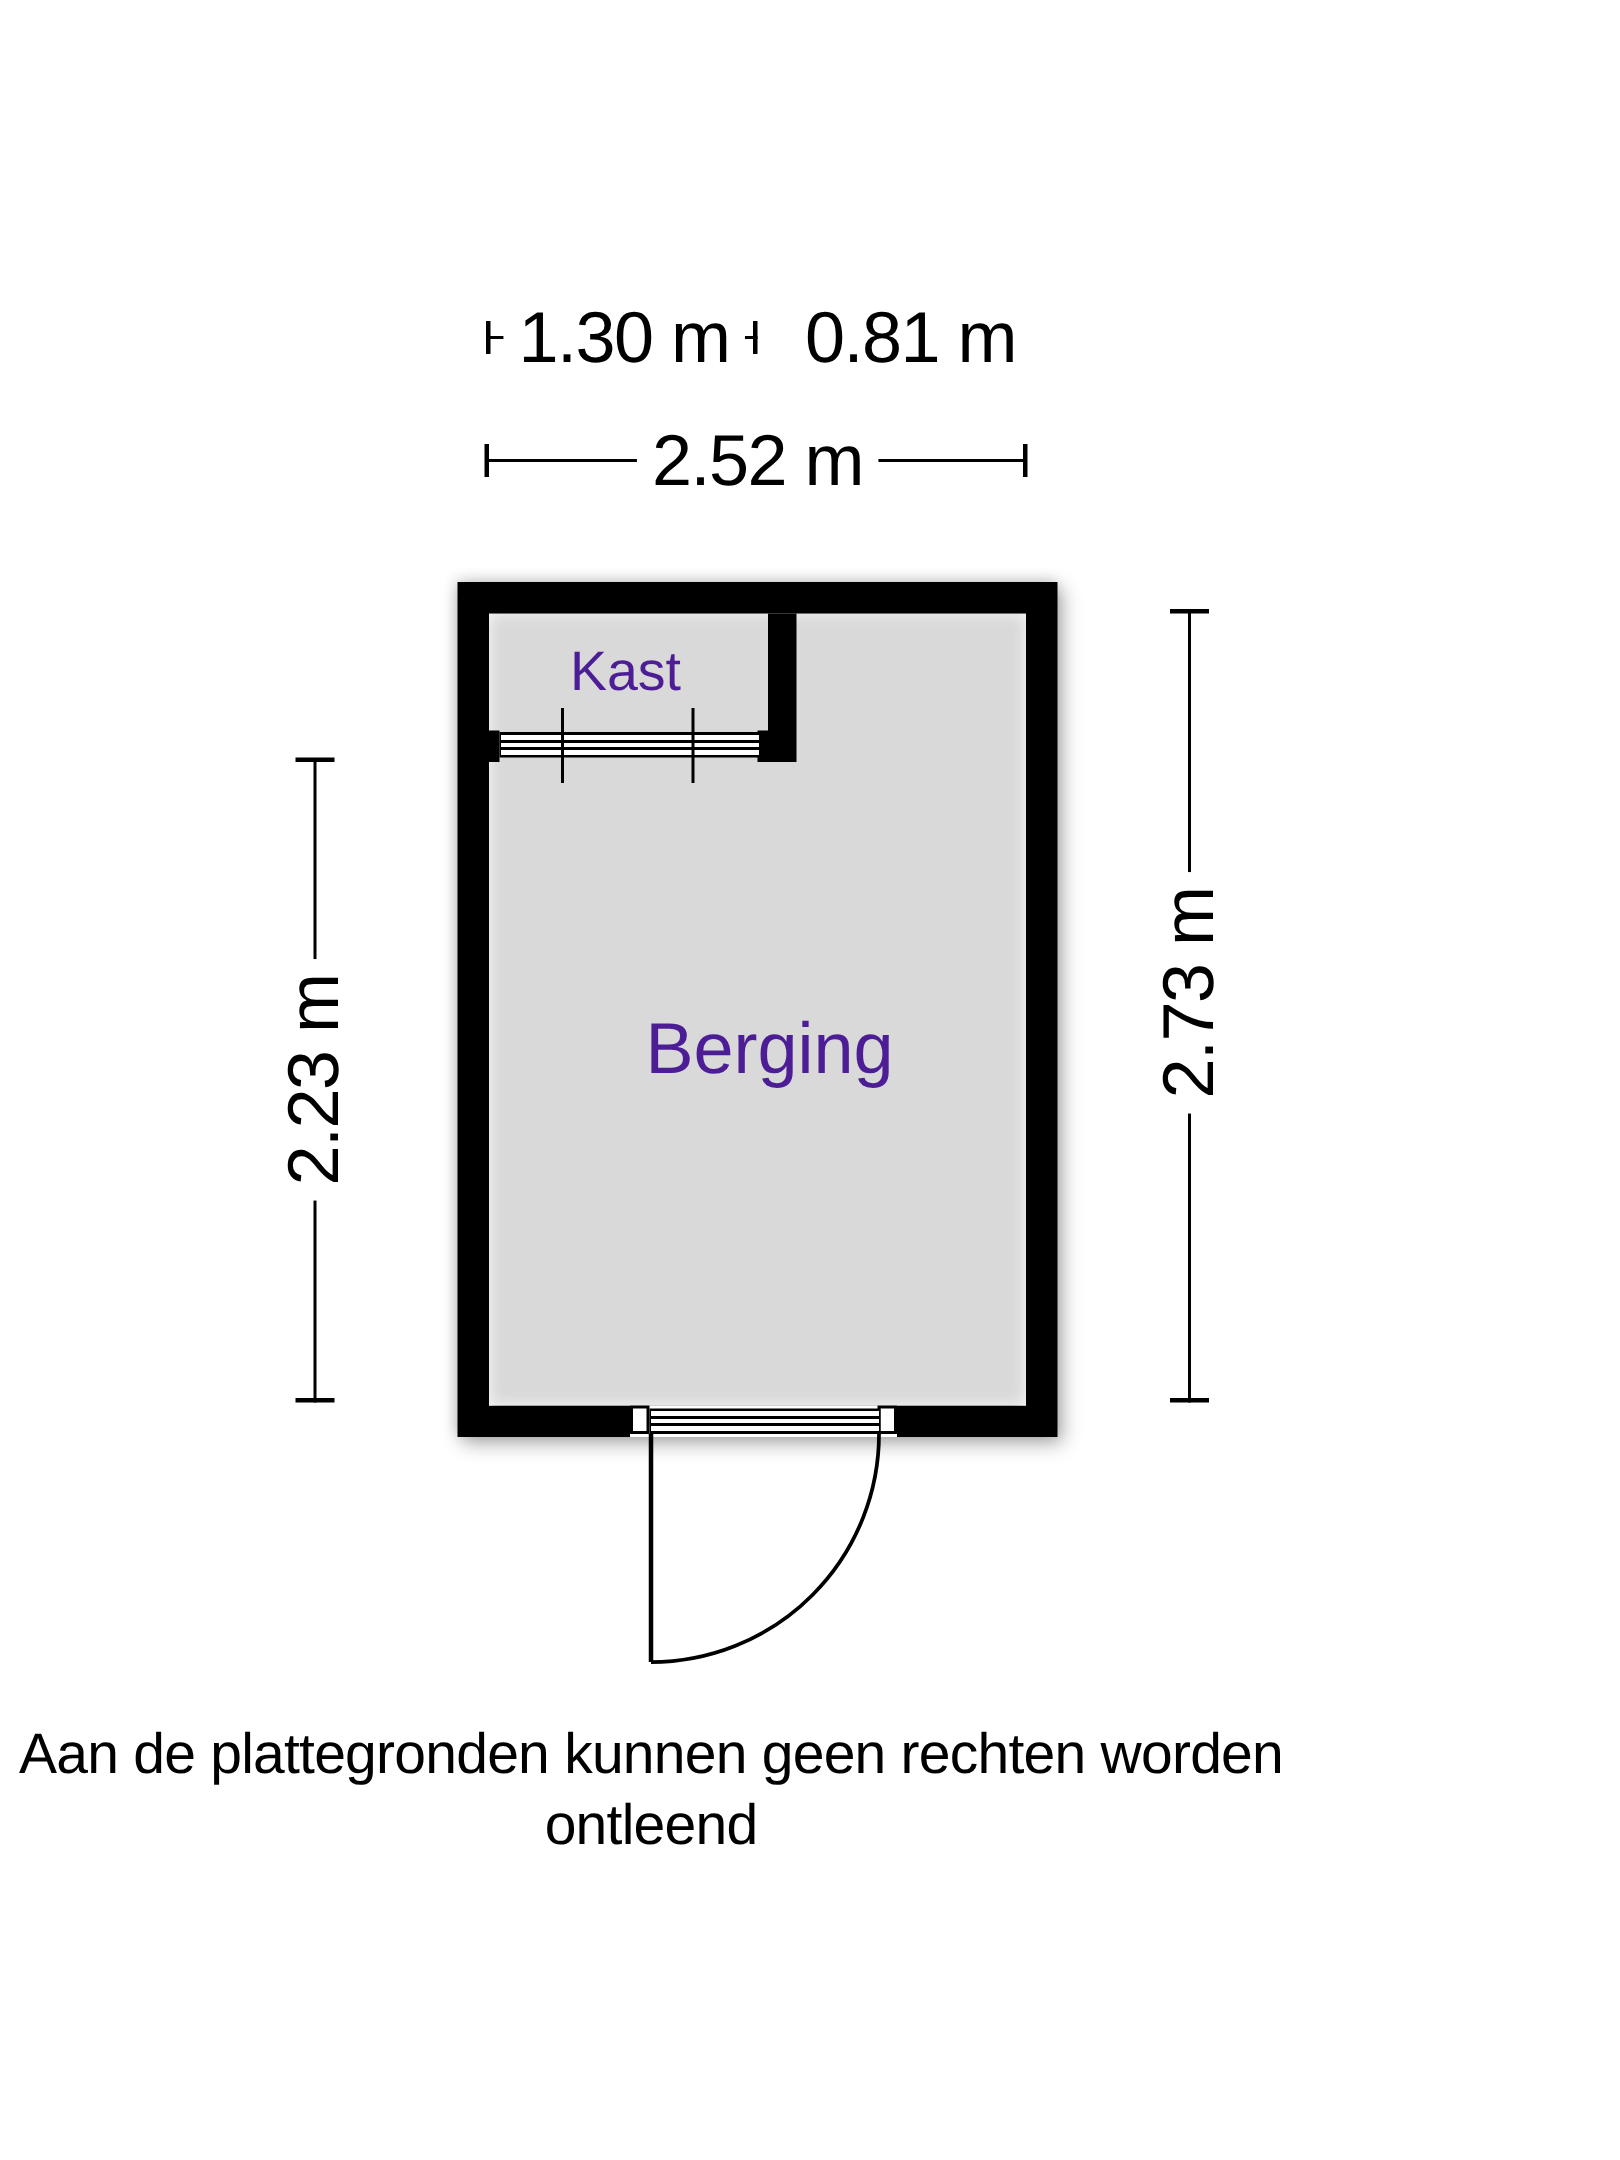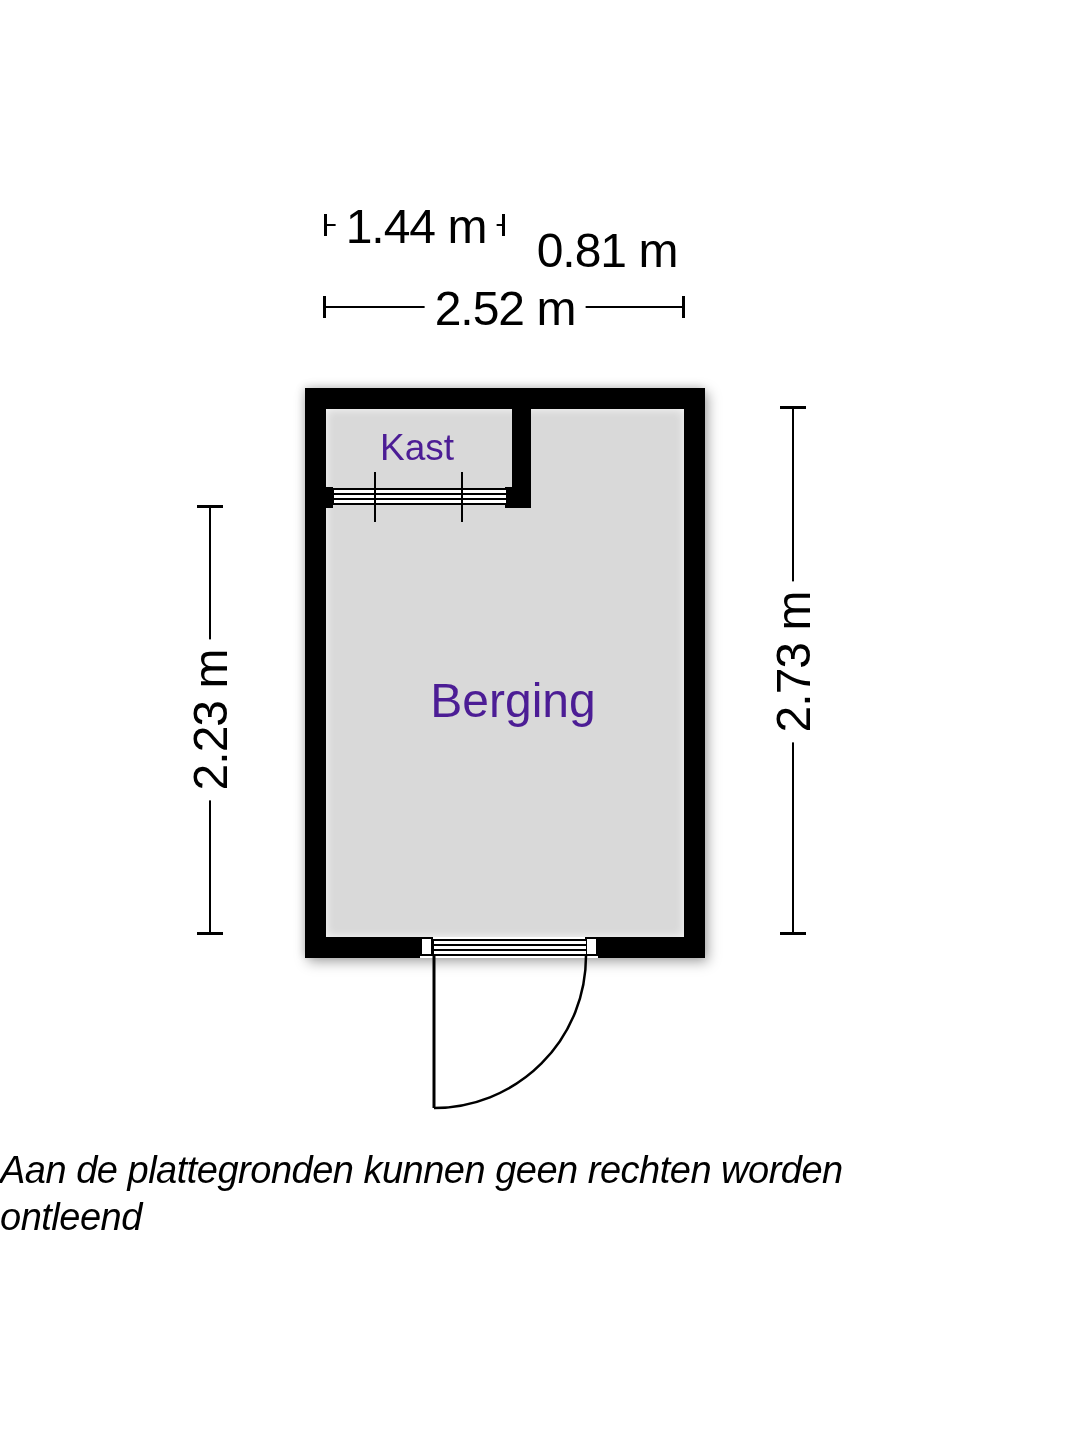--- a/index.html
+++ b/index.html
@@ -71,21 +71,21 @@
     padding:1px 10px;white-space:nowrap;
     transform:translate(-50%,-50%);
   }
   .dim-label.vert{transform:translate(-50%,-50%) rotate(-90deg);}
 
   
   .r1-line{left:325px;top:224px;width:180px;}
   .r1-tick-a{left:324px;top:214px;}
   .r1-tick-b{left:502px;top:214px;}
   .lbl-096{left:416px;top:226px;}
-  .lbl-081{left:607px;top:226px;margin-top:24px;}
+  .lbl-081{left:607px;top:226px;}
 
   
   .r2-line{left:325px;top:306px;width:359px;}
   .r2-tick-a{left:323px;top:296px;}
   .r2-tick-b{left:682px;top:296px;}
   .lbl-187{left:505px;top:308px;}
 
   
   .lv-line{left:209px;top:507px;height:428px;}
   .lv-tick-a{left:197px;top:505px;}
@@ -94,33 +94,33 @@
 
   
   .rv-line{left:792px;top:408px;height:527px;}
   .rv-tick-a{left:780px;top:406px;}
   .rv-tick-b{left:780px;top:932px;}
   .lbl-273{left:793px;top:662px;}
 
   
   .footer{
     left:0;top:1147px;width:868px;
-    text-align:left;font-size:38px;line-height:47px;
-    letter-spacing:-0.5px;color:#000;font-style:italic;
+    text-align:center;font-size:38px;line-height:47px;
+    letter-spacing:-0.5px;color:#000;
   }
 </style>
 </head>
 <body>
 
 <div class="canvas">
 
   <div class="abs dim-line-h r1-line"></div>
   <div class="abs tick-v r1-tick-a"></div>
   <div class="abs tick-v r1-tick-b"></div>
-  <div class="abs dim-label lbl-096">1.44 m</div>
+  <div class="abs dim-label lbl-096">1.30 m</div>
   <div class="abs dim-label lbl-081">0.81 m</div>
 
   <div class="abs dim-line-h r2-line"></div>
   <div class="abs tick-v r2-tick-a"></div>
   <div class="abs tick-v r2-tick-b"></div>
   <div class="abs dim-label lbl-187">2.52 m</div>
 
   <div class="abs dim-line-v lv-line"></div>
   <div class="abs tick-h lv-tick-a"></div>
   <div class="abs tick-h lv-tick-b"></div>

